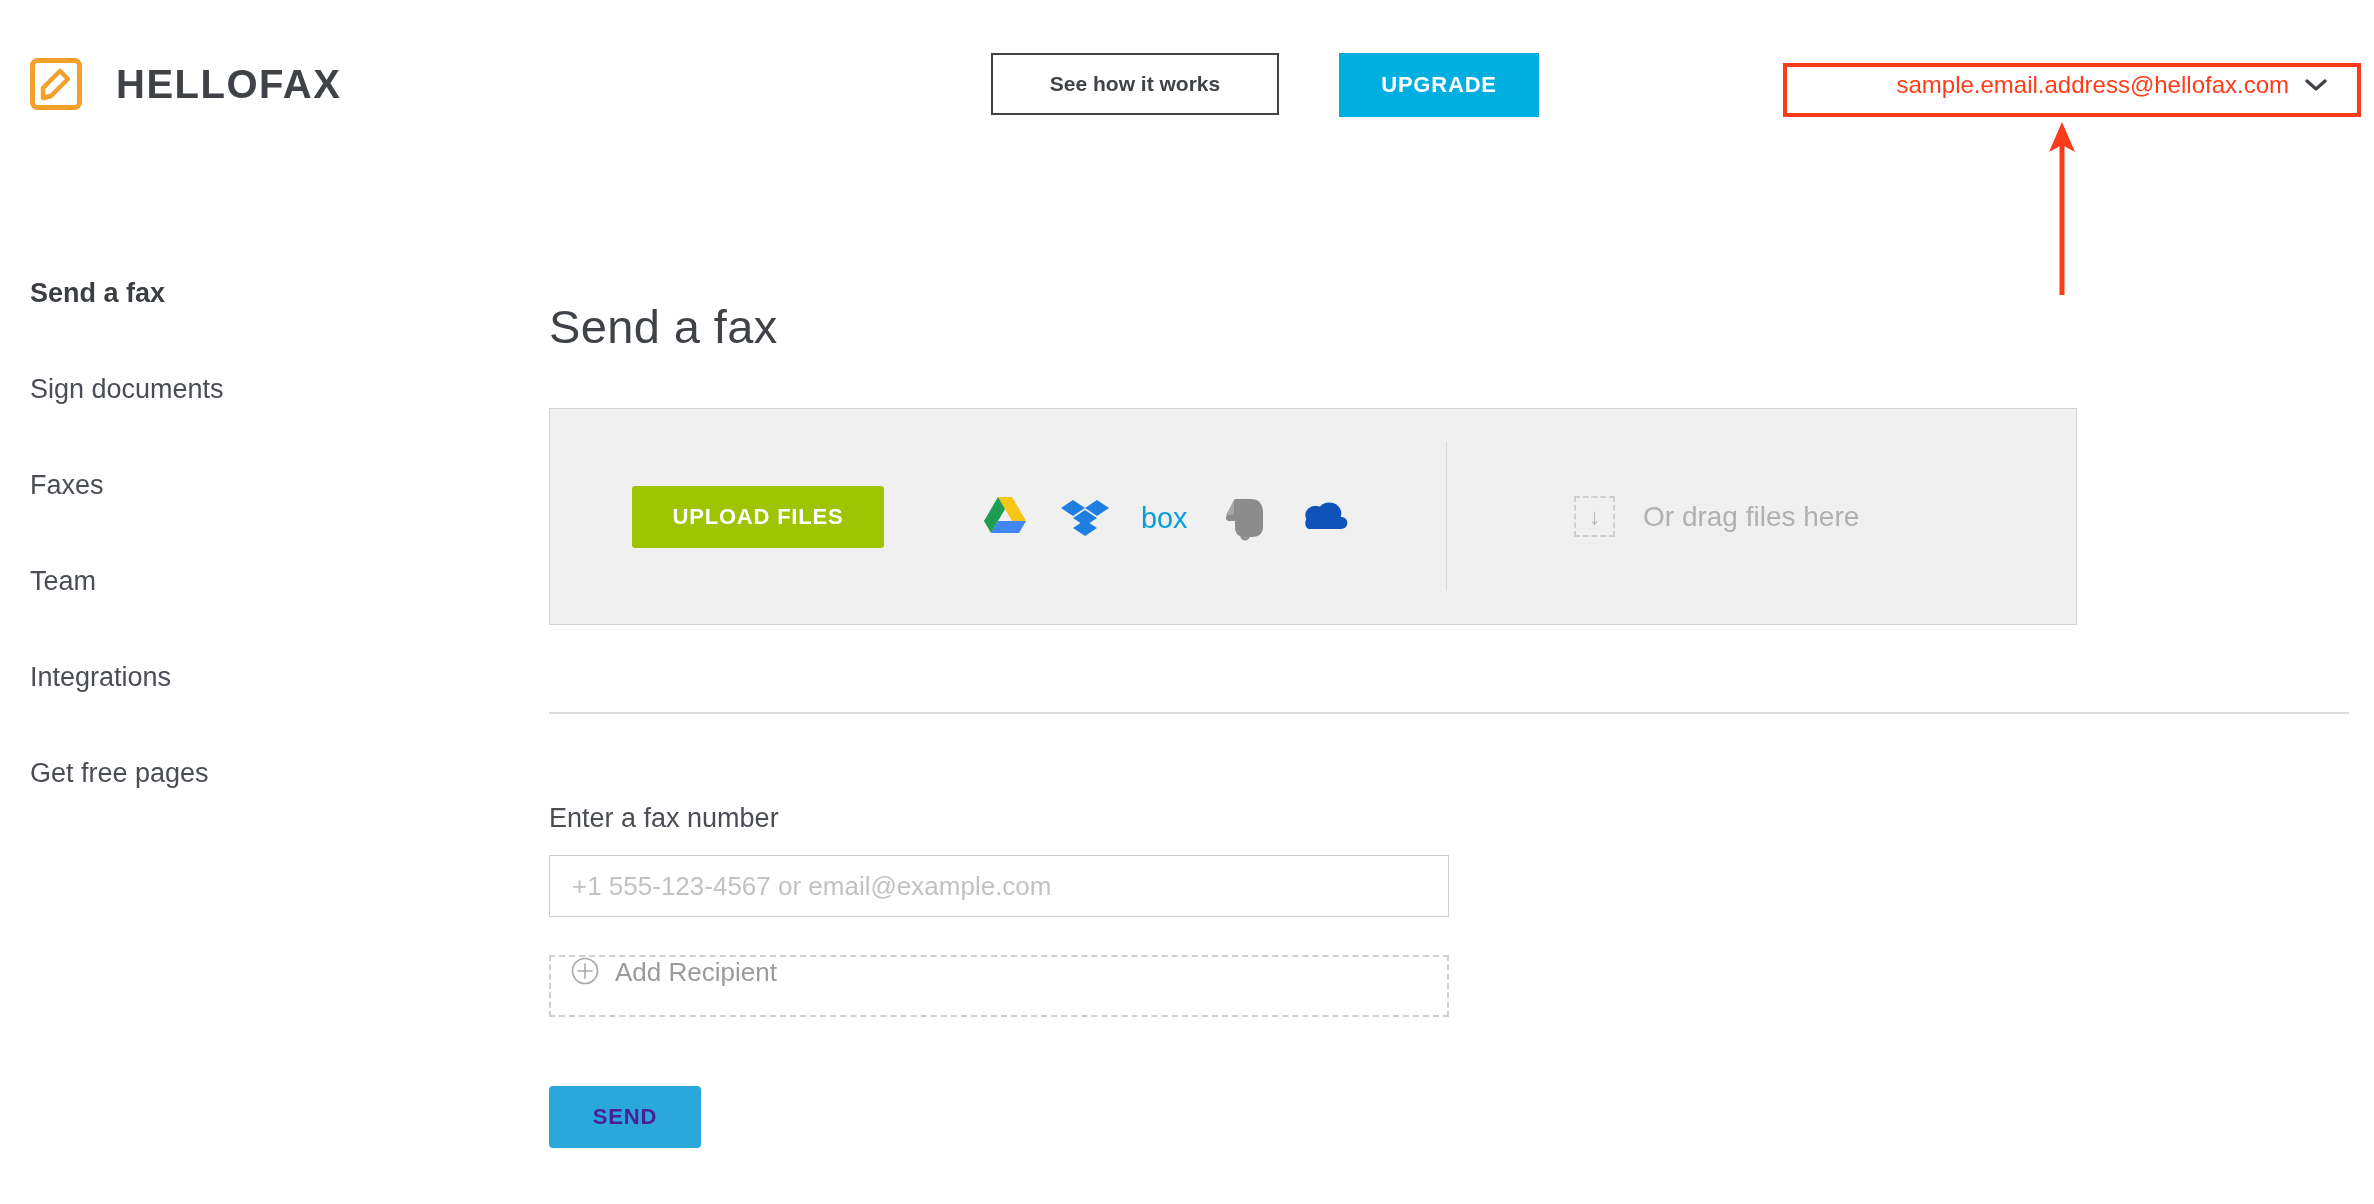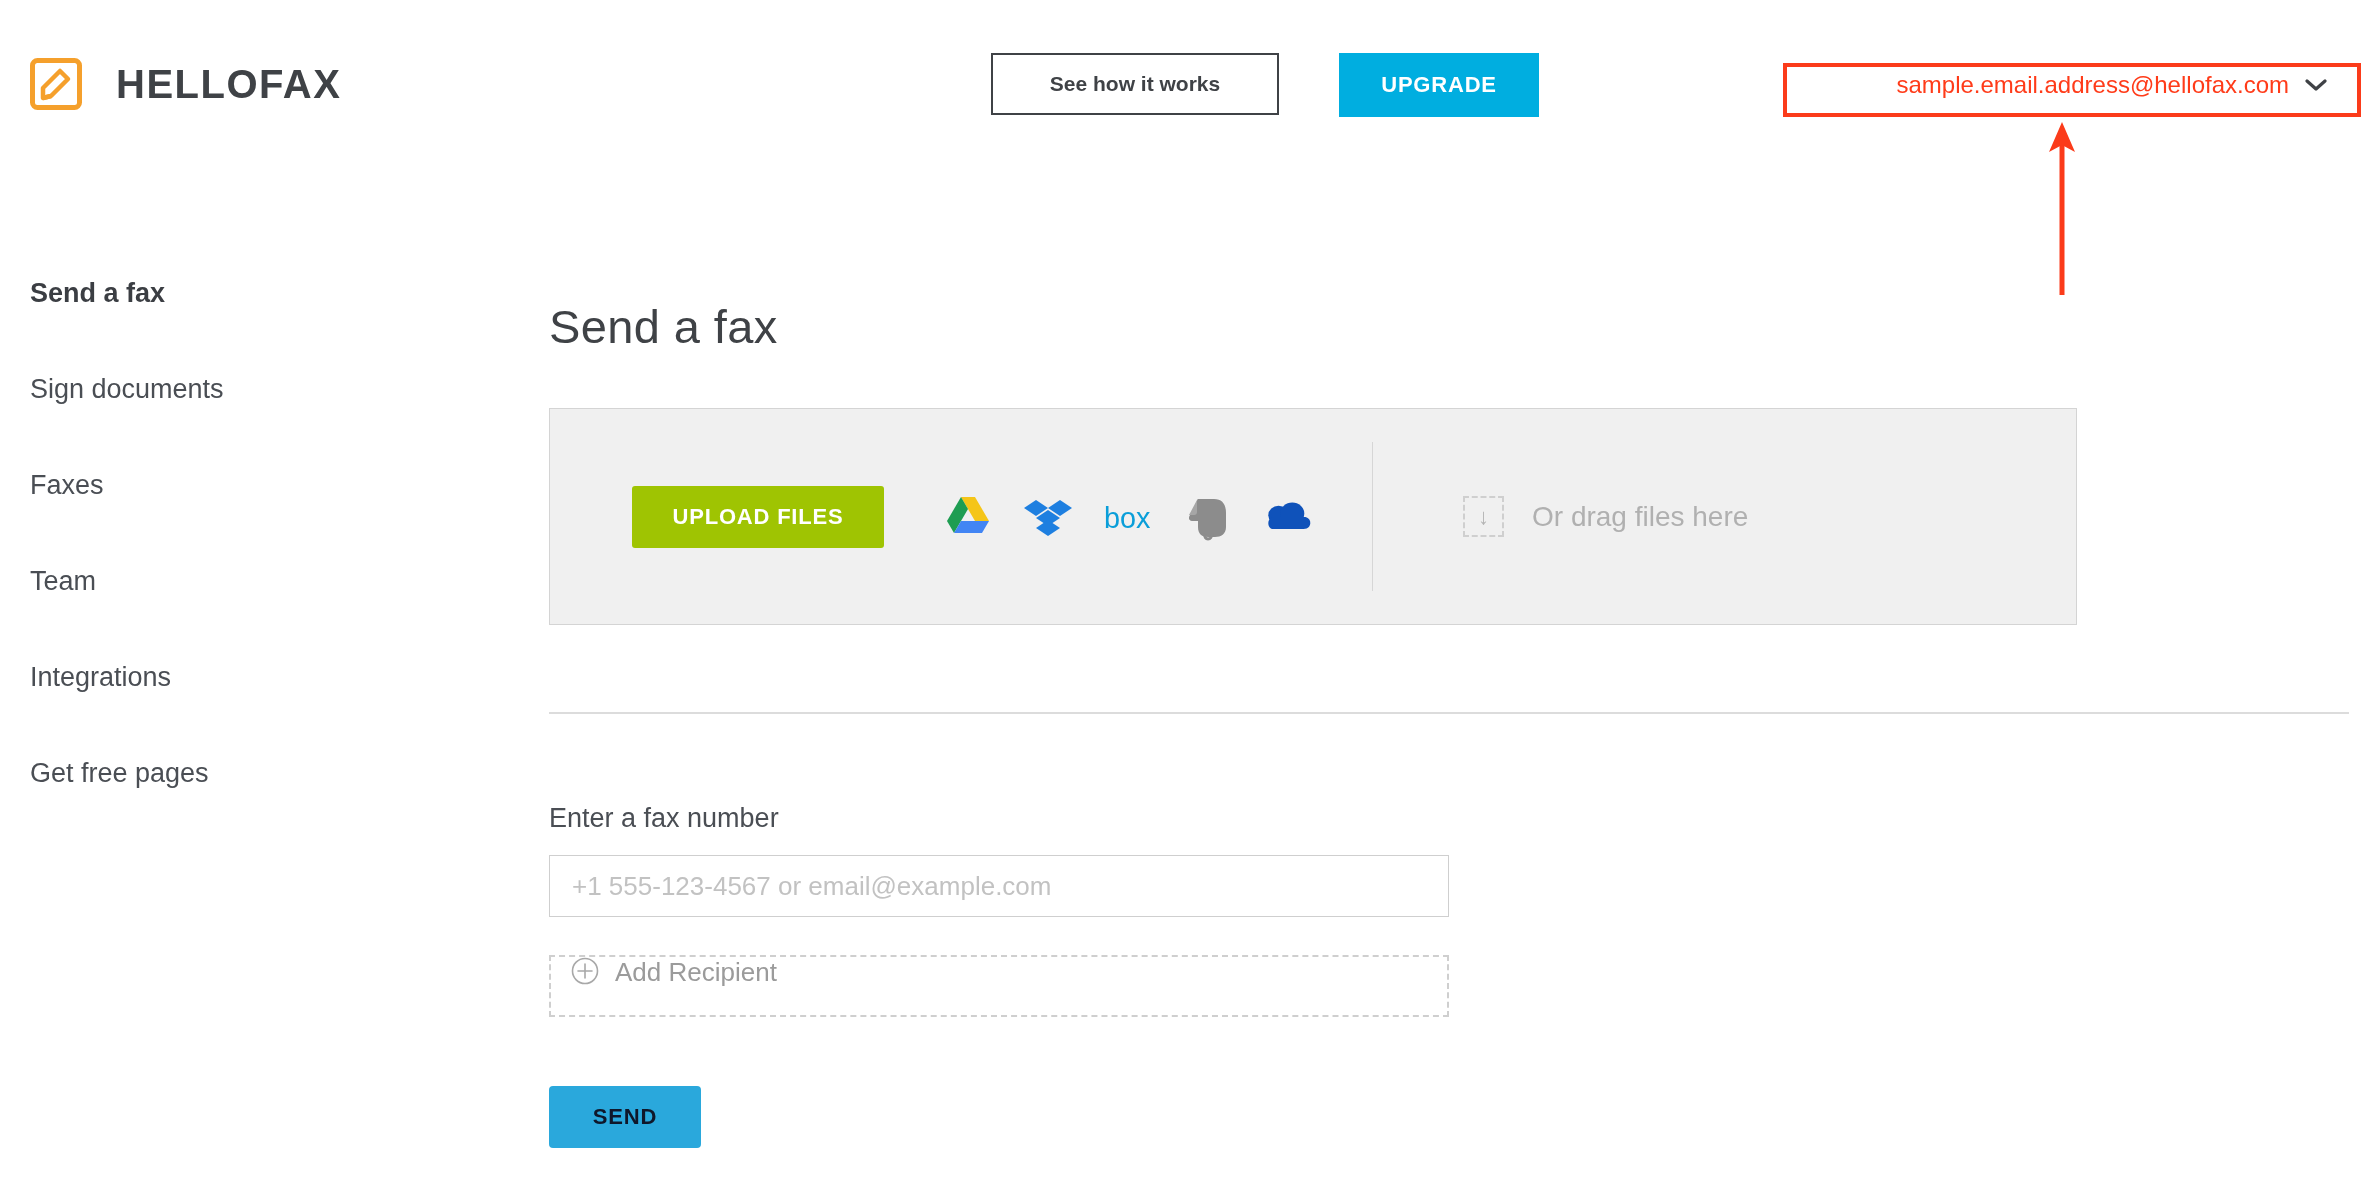--- a/index.html
+++ b/index.html
@@ -173,20 +173,21 @@
     position: absolute;
     left: 0;
     top: 408px;
     width: 1528px;
     height: 217px;
     background: #f0f0f0;
     border: 1px solid #d4d4d4;
     box-sizing: border-box;
     display: flex;
     align-items: center;
+    gap: 37px;
   }
   #upload-btn {
     margin-left: 82px;
     width: 252px;
     height: 62px;
     background: #9fc402;
     border-radius: 3px;
     display: flex;
     align-items: center;
     justify-content: center;
@@ -311,21 +312,21 @@
     width: 152px;
     height: 62px;
     background: #2aa8dc;
     border-radius: 4px;
     display: flex;
     align-items: center;
     justify-content: center;
     font-size: 22px;
     font-weight: bold;
     letter-spacing: 0.8px;
-    color: #0f172a;
+    color: #4c1d95;
     cursor: pointer;
     border: none;
     font-family: "Liberation Sans", sans-serif;
   }
 </style>
 </head>
 <body>
 
 <div id="header">
 

